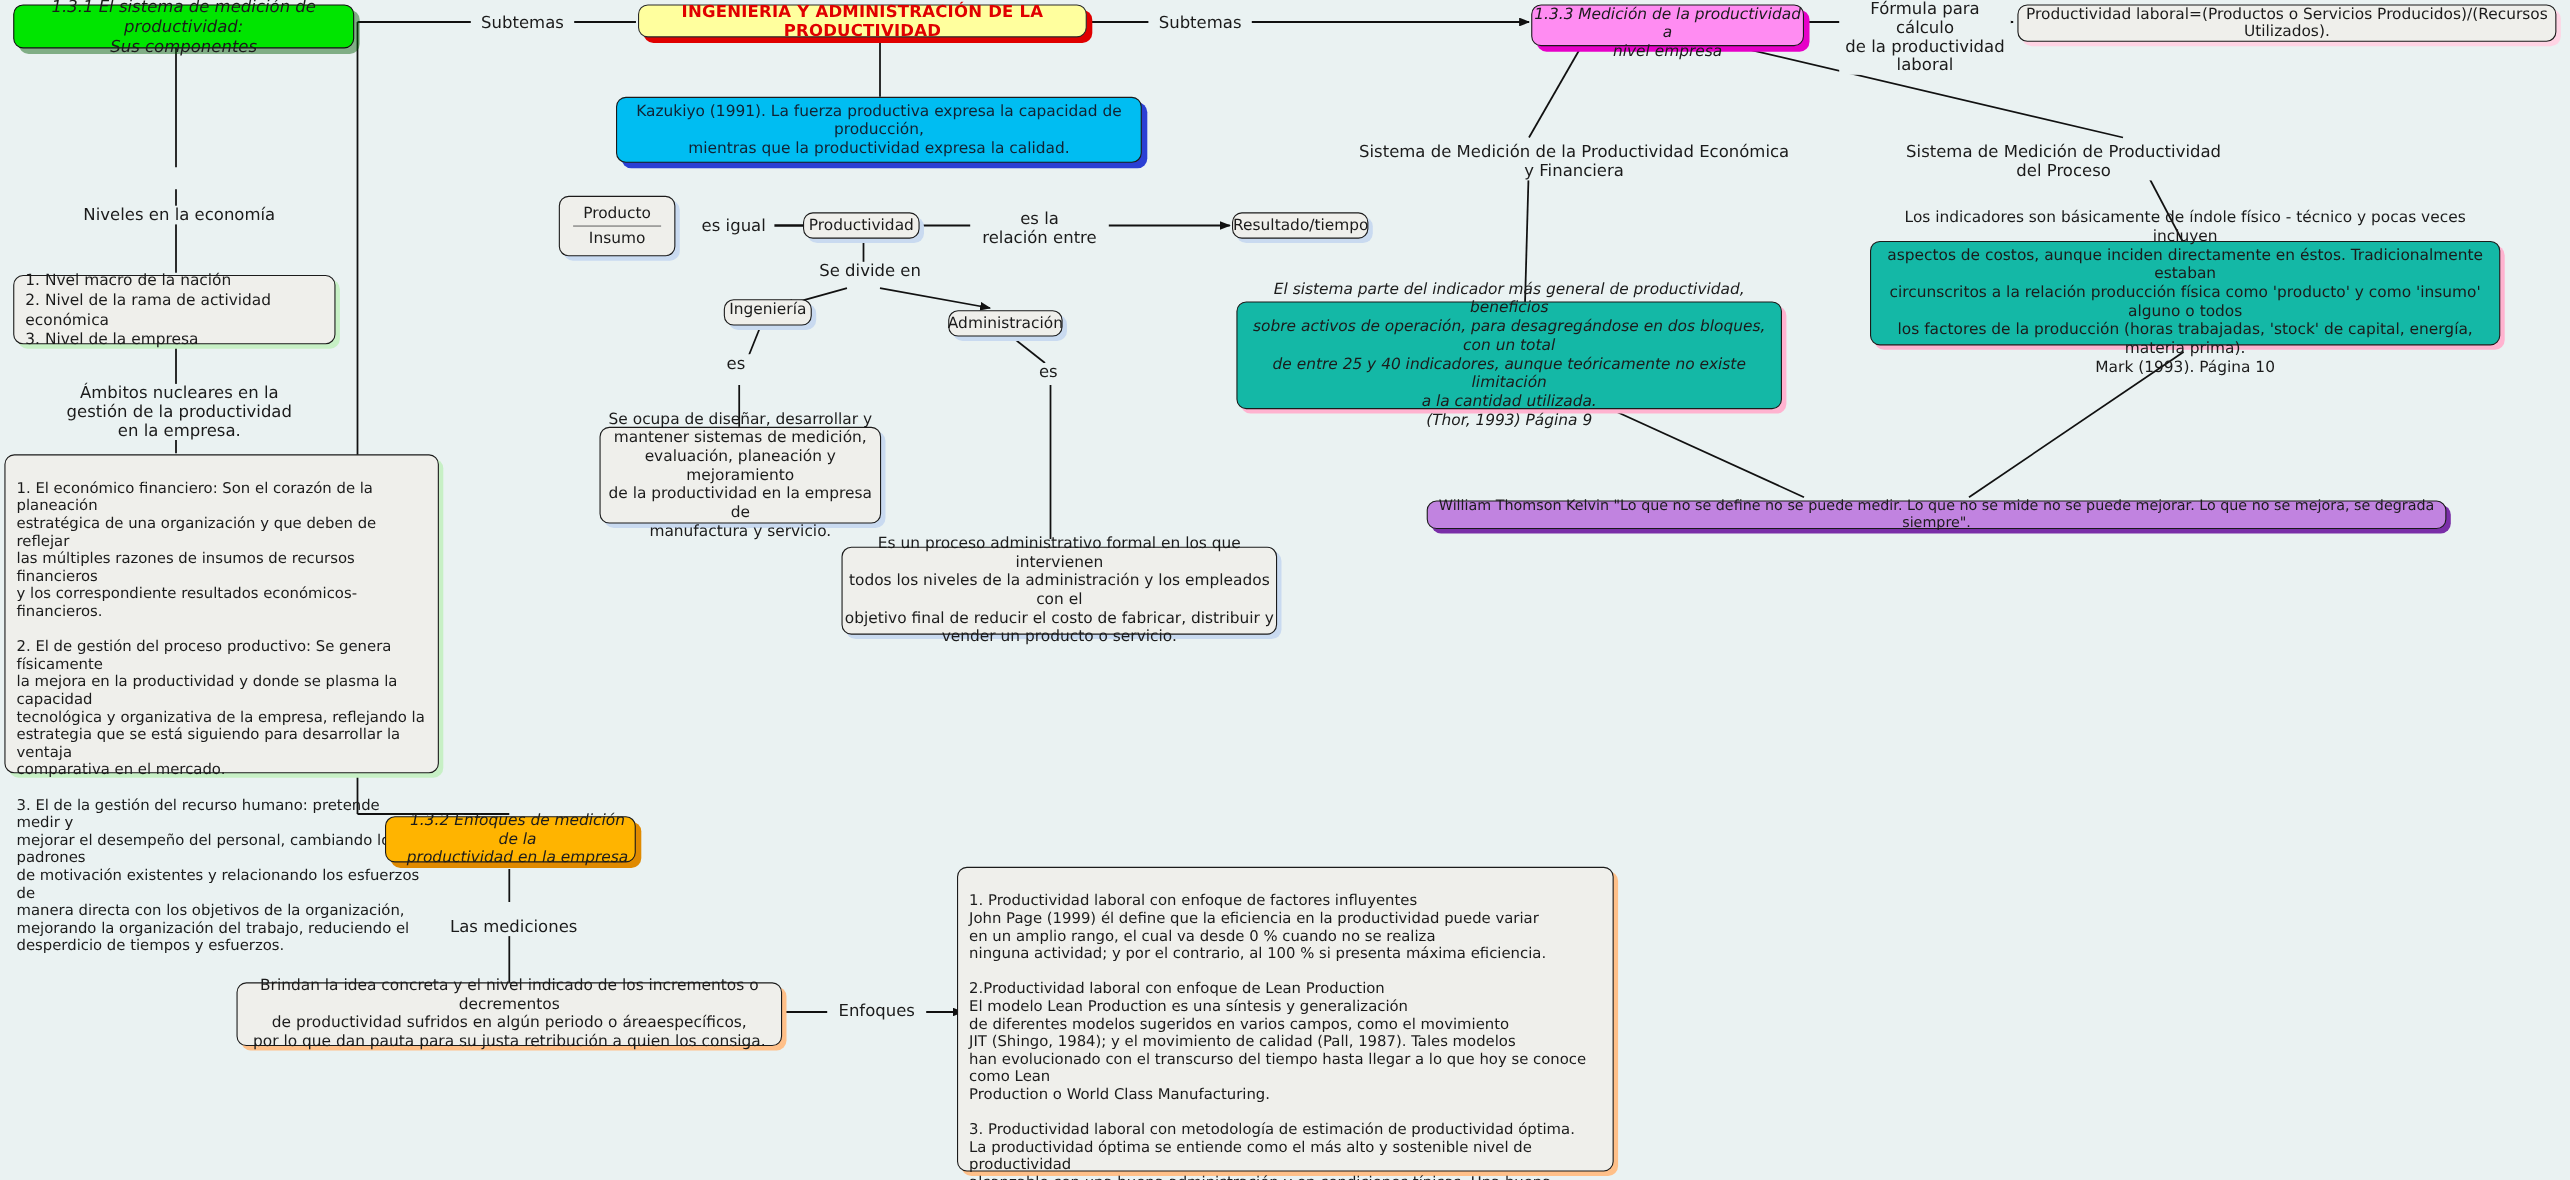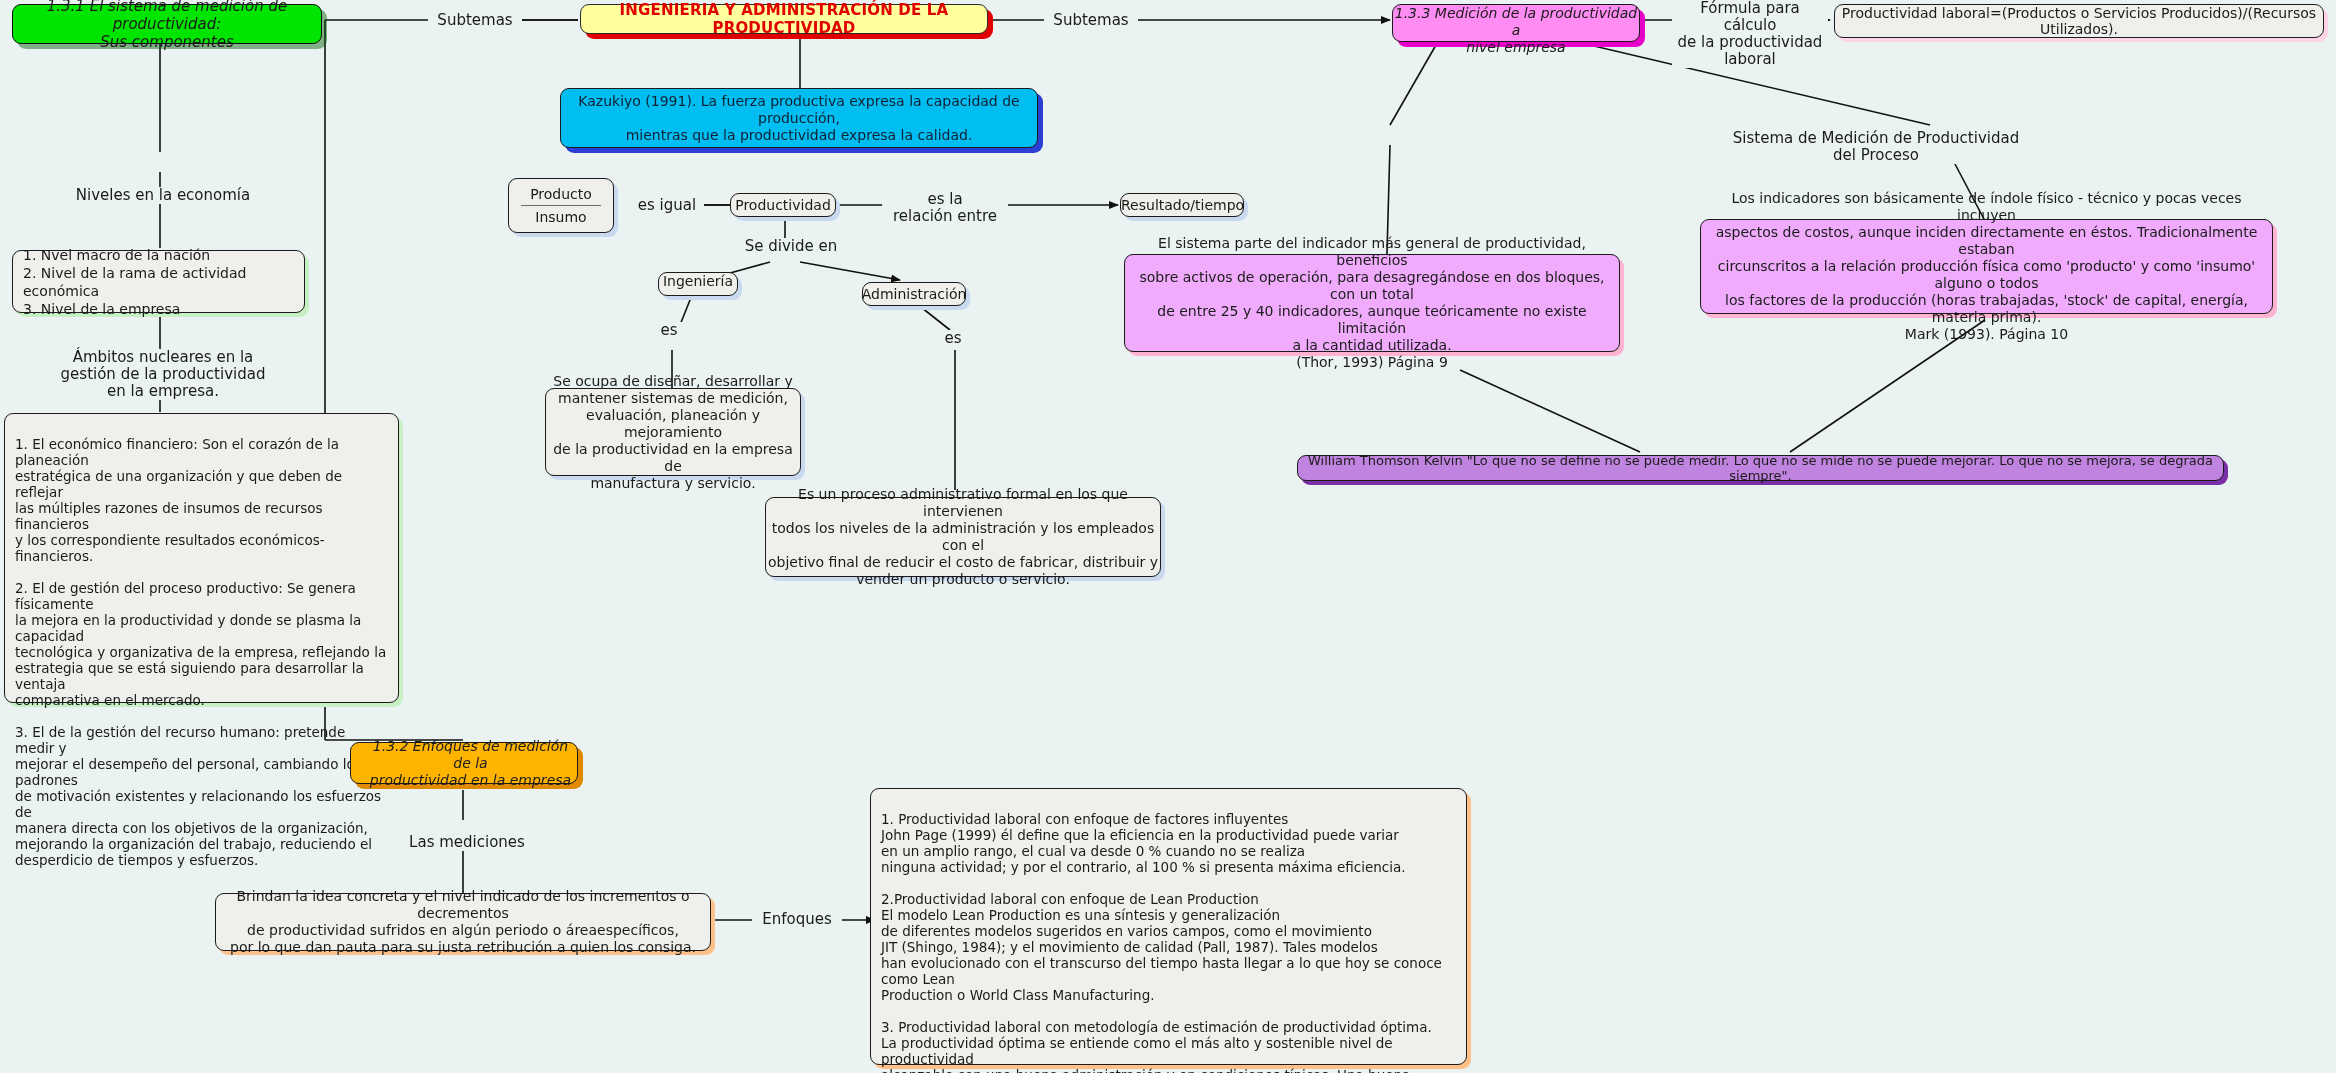--- a/index.html
+++ b/index.html
@@ -24,21 +24,21 @@
   .n-green{background:#00e500;border-color:#0f0f0f;font-style:italic;
            box-shadow:5px 5px 0 rgba(0,90,0,0.45);}
   .n-title{background:#ffff9e;border-color:#2b2b2b;
            box-shadow:5px 5px 0 #e00000;color:#e00000;font-weight:bold;}
   .n-magenta{background:#ff8cf2;border-color:#1a1a1a;font-style:italic;
              box-shadow:5px 5px 0 #e600c8;}
   .n-cyan{background:#00bdf2;border-color:#1a1a1a;color:#123;
           box-shadow:5px 5px 0 #2b3fd4;}
   .n-plain{background:#efefeb;border-color:#1b1b1b;box-shadow:4px 4px 0 #c9daf0;}
   .n-plain-green{background:#efefeb;border-color:#1b1b1b;box-shadow:4px 4px 0 #c7f0c5;}
-  .n-plain-pink{background:#f0abfc;border-color:#1b1b1b;box-shadow:4px 4px 0 #ffb3d0;}
+  .n-plain-pink{background:#14b8a6;border-color:#1b1b1b;box-shadow:4px 4px 0 #ffb3d0;}
   .n-plain-orange{background:#efefeb;border-color:#1b1b1b;box-shadow:4px 4px 0 #ffc089;}
   .n-plain-grey{background:#efefeb;border-color:#1b1b1b;box-shadow:4px 4px 0 #ffd4e4;}
   .n-purple{background:#c183e0;border-color:#1a1a1a;
             box-shadow:4px 4px 0 #7a2ea8;}
   .n-orange{background:#ffb400;border-color:#1a1a1a;font-style:italic;
             box-shadow:5px 5px 0 #e08a00;}
 
   .pad{padding:6px 10px;}
   .txt-left{text-align:left;}
 
@@ -202,22 +202,22 @@
 comparativa en el mercado.
 
 3. El de la gestión del recurso humano: pretende medir y
 mejorar el desempeño del personal, cambiando los padrones
 de motivación existentes y relacionando los esfuerzos de
 manera directa con los objetivos de la organización,
 mejorando la organización del trabajo, reduciendo el
 desperdicio de tiempos y esfuerzos.</span>
   </div>
 
-  <div class="node n-plain-pink" style="left:1124px;top:254px;width:496px;height:98px;font-size:14px;line-height:17px;
-              display:flex;align-items:center;justify-content:center;white-space:pre-line;">
+  <div class="node n-plain-pink" style="left:1124px;top:274px;width:496px;height:98px;font-size:14px;line-height:17px;
+              display:flex;align-items:center;justify-content:center;white-space:pre-line;font-style:italic;">
     <span>El sistema parte del indicador más general de productividad, beneficios
 sobre activos de operación, para desagregándose en dos bloques, con un total
 de entre 25 y 40 indicadores, aunque teóricamente no existe limitación
 a la cantidad utilizada.
 (Thor, 1993) Página 9</span>
   </div>
 
   <div class="node n-plain-pink" style="left:1700px;top:219px;width:573px;height:95px;font-size:14px;line-height:17px;
               display:flex;align-items:center;justify-content:center;white-space:pre-line;">
     <span>Los indicadores son básicamente de índole físico - técnico y pocas veces incluyen
@@ -285,20 +285,21 @@
 
   <div class="linklabel" style="left:882px;top:191px;width:120px;">es la
 relación entre</div>
 
   <div class="linklabel" style="left:728px;top:238px;width:120px;">Se divide en</div>
 
   <div class="linklabel" style="left:654px;top:322px;width:24px;">es</div>
 
   <div class="linklabel" style="left:938px;top:330px;width:24px;">es</div>
 
+  <div class="linklabel" style="left:1228px;top:130px;width:400px;">Sistema de Medición de la Productividad Económica y Financiera</div>
 
   <div class="linklabel" style="left:1718px;top:130px;width:310px;">Sistema de Medición de Productividad del Proceso</div>
 
   <div class="linklabel" style="left:400px;top:834px;width:128px;">Las mediciones</div>
 
   <div class="linklabel" style="left:752px;top:911px;width:84px;">Enfoques</div>
 
 </div>
 
 </body></html>

